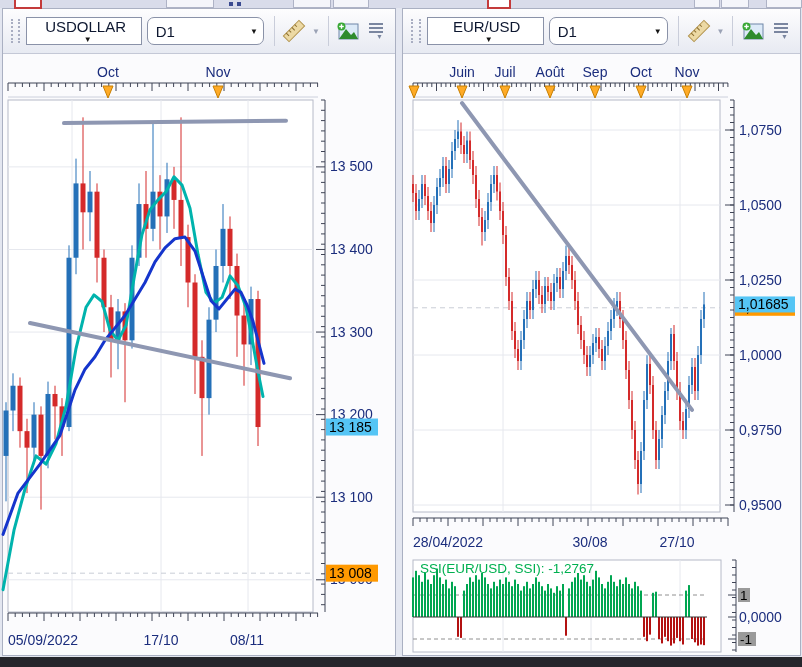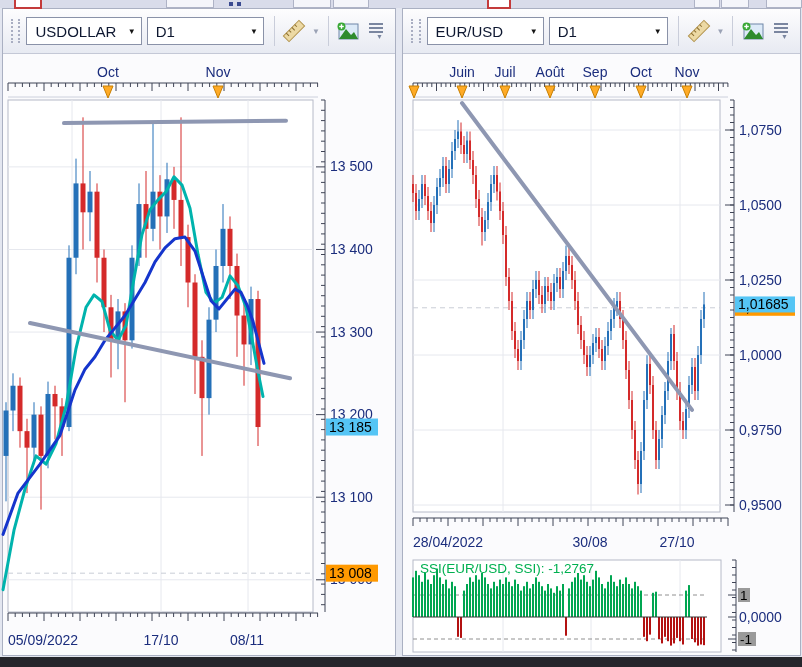--- a/index.html
+++ b/index.html
@@ -8,22 +8,22 @@
   #top-strip{position:absolute;left:0;top:0;width:802px;height:8px;background:#d9dcea;z-index:3;}
   .frag{position:absolute;top:0;height:7px;background:#f4f5fa;border:1px solid #aeb3c6;border-top:none;}
   .frag.red{border:2px solid #c43b3b;border-top:none;background:#fff;}
   .frag.dot{background:#3a4a90;border:none;height:4px;top:2px;}
   .panel{position:absolute;top:8px;height:648px;background:#fbfbfd;border:1px solid #aab0c2;box-sizing:border-box;z-index:1;}
   #panel-left{left:2px;width:394px;}
   #panel-right{left:402px;width:399px;}
   .toolbar{position:absolute;left:0;top:0;right:0;height:45px;background:linear-gradient(#fdfdfe,#e7eaf2);border-bottom:1px solid #c4c8d6;display:flex;align-items:center;padding:0 6px;box-sizing:border-box;}
   .grip{width:6px;height:24px;border-left:2px dotted #a9aec2;border-right:2px dotted #a9aec2;margin:0 6px 0 2px;}
   .select{height:26px;background:#fff;border:1px solid #8a92a8;display:flex;align-items:center;justify-content:space-between;padding:0 5px 0 8px;font-size:15px;color:#0d1730;margin-right:5px;cursor:default;}
-  .select.symbol{width:110px;}
-  .select.period{width:112px;}
+  .select.symbol{width:110px;flex-direction:column;}
+  .select.period{width:112px;border-radius:7px;}
   .caret{font-size:8px;color:#151515;margin-left:4px;}
   .tb-sep{width:1px;height:30px;background:#c9cdda;margin:0 5px;}
   .tb-btn{width:32px;height:30px;border:none;background:transparent;display:flex;align-items:center;justify-content:center;padding:0;}
   .mini-caret{font-size:8px;color:#9aa2b5;margin:0 3px;}
   .burger{margin-left:auto;display:flex;flex-direction:column;align-items:flex-end;gap:2px;padding:4px 6px;}
   .burger i{display:block;width:14px;height:2px;background:#7a86a0;}
   .burger .bcaret{font-size:7px;color:#7a86a0;line-height:4px;font-style:normal;}
   #charts-svg{position:absolute;left:0;top:0;z-index:5;}
   #bottom-band{position:absolute;left:0;top:657px;width:802px;height:10px;background:#26262c;z-index:6;}
 </style>

